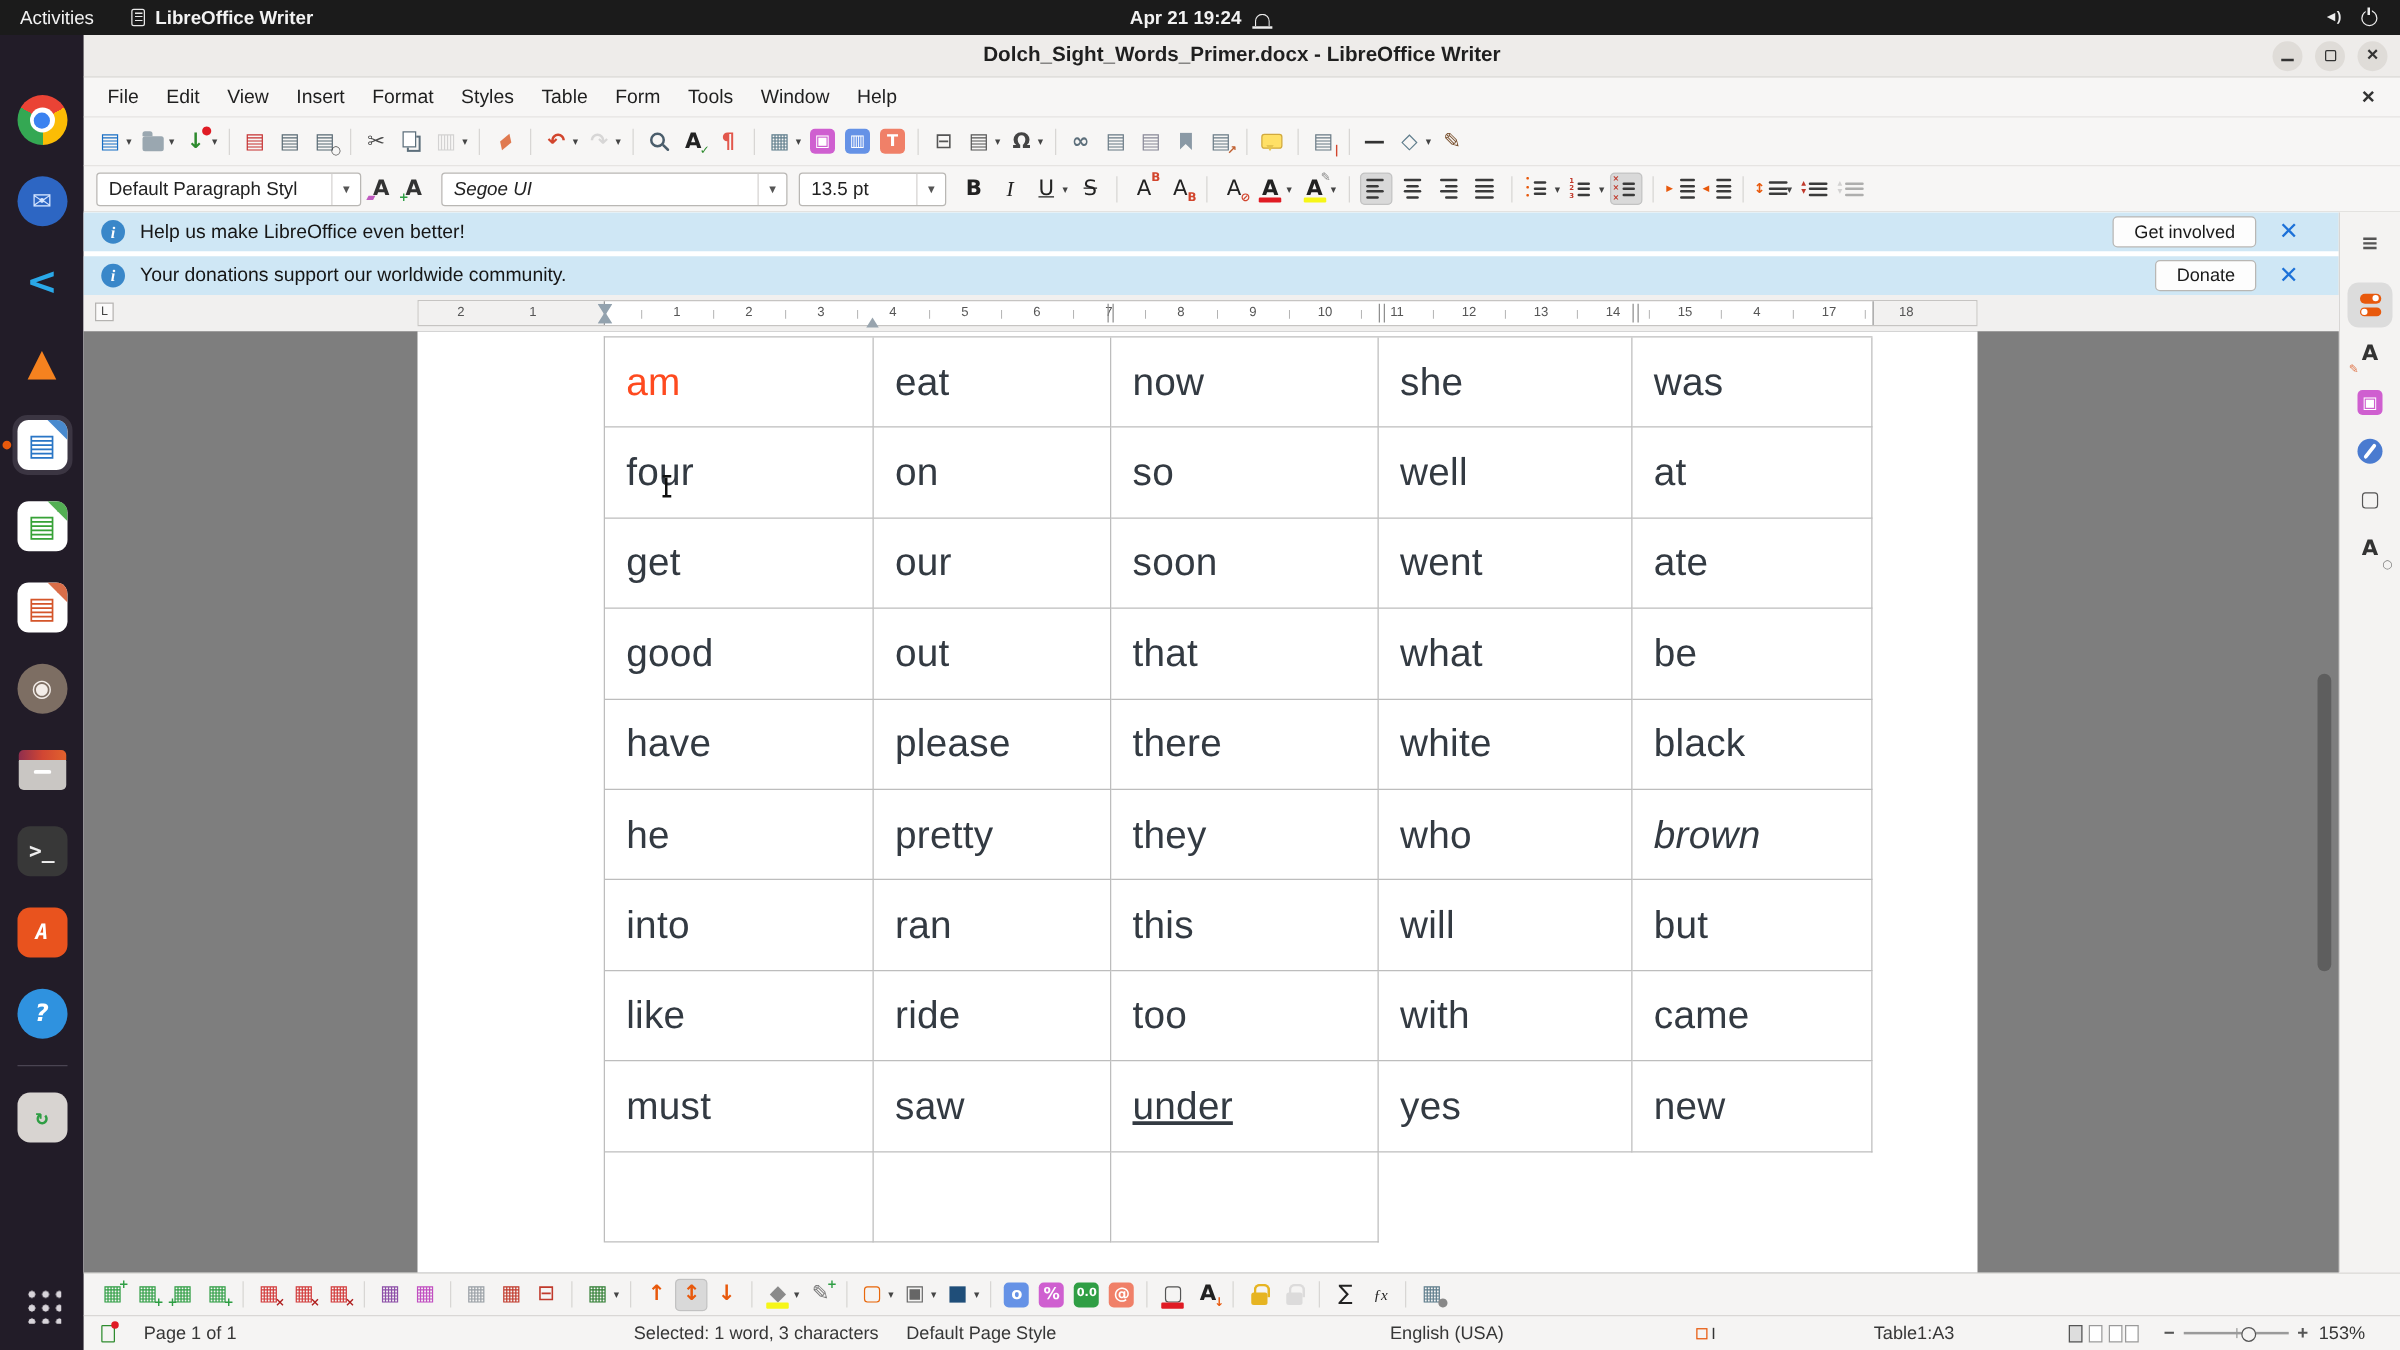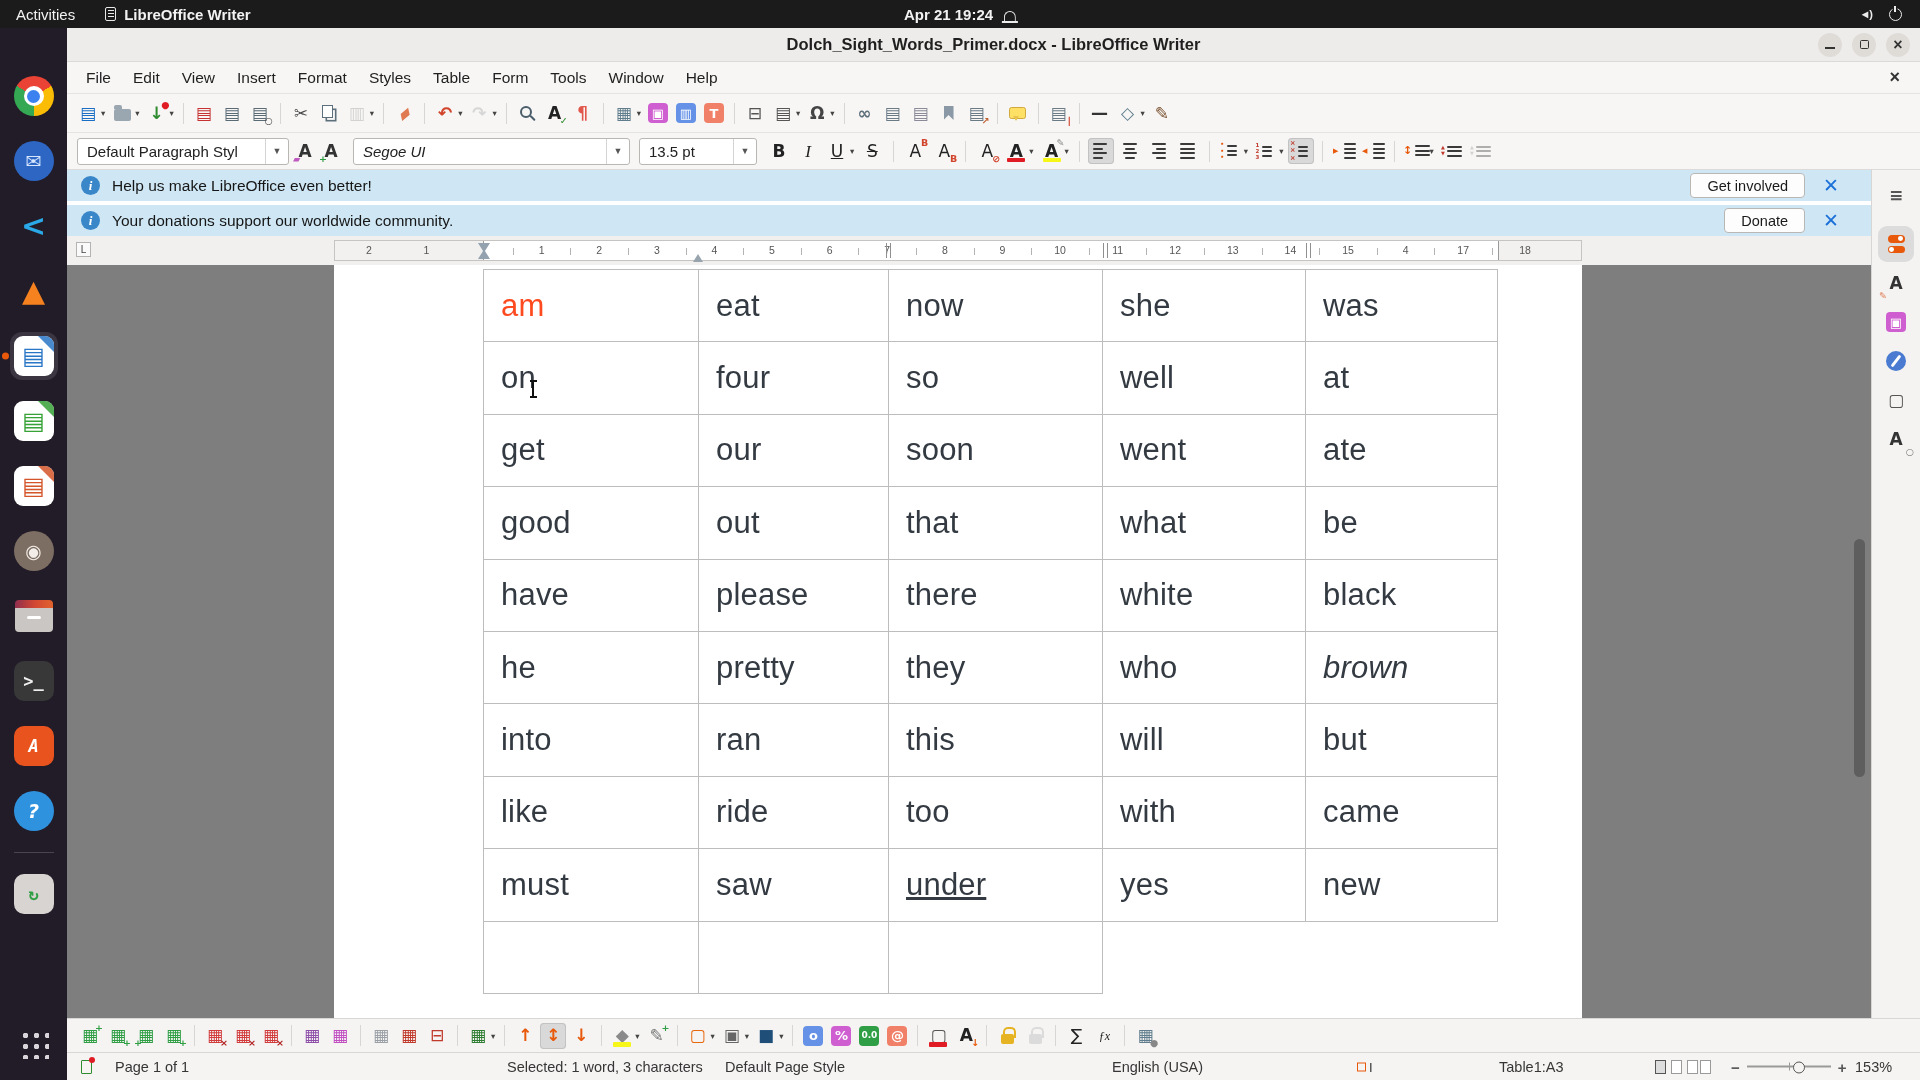--- a/index.html
+++ b/index.html
@@ -783,22 +783,22 @@
           </div>
 
           <div class="docarea">
             <div class="page">
               <div class="wtable" id="wtable">
                   <div class="wcell" style="color: rgb(254, 74, 31);">am</div>
                   <div class="wcell" style="color: rgb(51, 58, 66);">eat</div>
                   <div class="wcell" style="color: rgb(51, 58, 66);">now</div>
                   <div class="wcell" style="color: rgb(51, 58, 66);">she</div>
                   <div class="wcell" style="color: rgb(51, 58, 66);">was</div>
+                  <div class="wcell" style="color: rgb(51, 58, 66);">four</div>
                   <div class="wcell" style="color: rgb(51, 58, 66);">on</div>
-                  <div class="wcell" style="color: rgb(51, 58, 66);">four</div>
                   <div class="wcell" style="color: rgb(51, 58, 66);">so</div>
                   <div class="wcell" style="color: rgb(51, 58, 66);">well</div>
                   <div class="wcell" style="color: rgb(51, 58, 66);">at</div>
                   <div class="wcell" style="color: rgb(51, 58, 66);">get</div>
                   <div class="wcell" style="color: rgb(51, 58, 66);">our</div>
                   <div class="wcell" style="color: rgb(51, 58, 66);">soon</div>
                   <div class="wcell" style="color: rgb(51, 58, 66);">went</div>
                   <div class="wcell" style="color: rgb(51, 58, 66);">ate</div>
                   <div class="wcell" style="color: rgb(51, 58, 66);">good</div>
                   <div class="wcell" style="color: rgb(51, 58, 66);">out</div>

